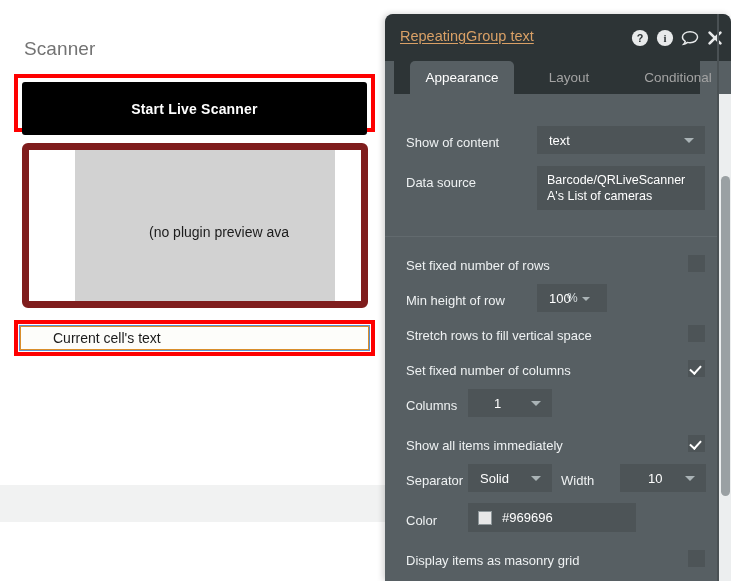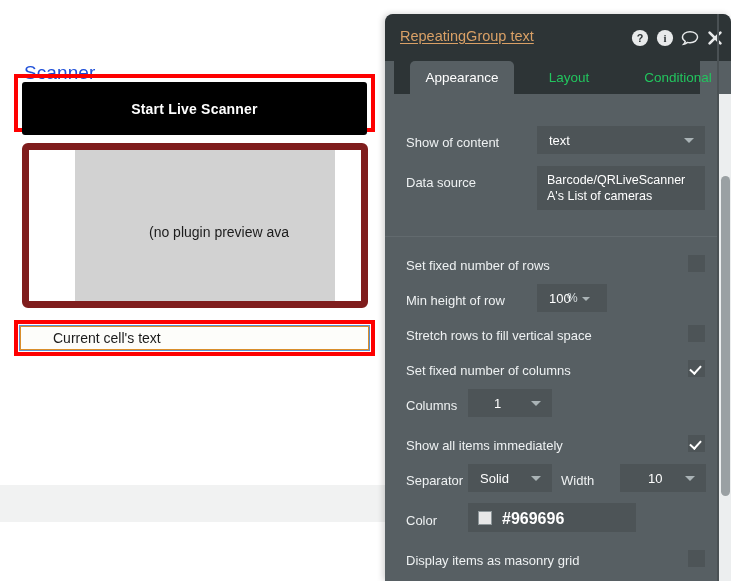--- a/index.html
+++ b/index.html
@@ -12,23 +12,22 @@
   #root { position: relative; width: 731px; height: 581px; }
 
   
   #canvas {
     position: absolute; left: 0; top: 0;
     width: 400px; height: 581px;
     background: #ffffff;
   }
   #page-title {
     position: absolute; left: 24px; top: 38px;
-    font-size: 19px; color: #1d4ed8; font-weight: 400;
+    font-size: 19px; color: #737373; font-weight: 400;
     letter-spacing: .1px;
-    margin-top: 24px;
   }
   
   .redbox {
     position: absolute;
     border: 4px solid #fe0000;
     background: transparent;
   }
   #redbox-button { left: 14px; top: 74px; width: 361px; height: 58px; }
   #redbox-celltext { left: 14px; top: 320px; width: 361px; height: 36px; }
 
@@ -121,21 +120,21 @@
 
   
   #tabs {
     position: absolute; left: 9px; top: 47px;
     width: 306px; height: 33px;
     background: #2d3436;
   }
   .tab {
     position: absolute; top: 0; height: 33px;
     display: flex; align-items: center; justify-content: center;
-    font-size: 13.5px; color: #22c55e;
+    font-size: 13.5px; color: #a3a3a3;
     cursor: pointer;
   }
   .tab.active {
     background: #575f63;
     border-radius: 5px 5px 0 0;
     color: #ffffff;
   }
   #tab-appearance { left: 16px; width: 104px; }
   #tab-layout     { left: 134px; width: 82px; }
   #tab-conditional{ left: 232px; width: 104px; }
@@ -210,21 +209,21 @@
   #color-swatch {
     position: absolute; left: 10px; top: 50%;
     margin-top: -7px;
     width: 14px; height: 14px;
     background: #e8e8e8;
     border: 1px solid #8d9699;
   }
   #color-value {
     position: absolute; left: 34px; top: 50%;
     margin-top: -8px;
-    font-size: 16px; color: #ffffff; font-weight: bold;
+    font-size: 13px; color: #ffffff;
   }
   
   #scroll-track {
     position: absolute; right: 0; top: 80px;
     width: 12px; height: 487px;
     background: #eceeef;
   }
   #scroll-thumb {
     position: absolute; right: 1px; top: 82px;
     width: 9px; height: 320px;

